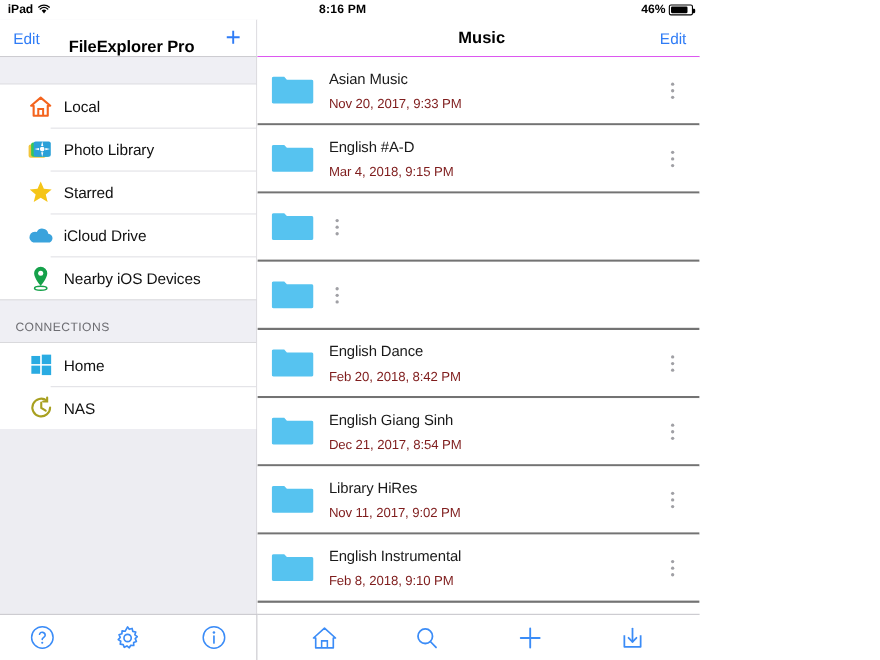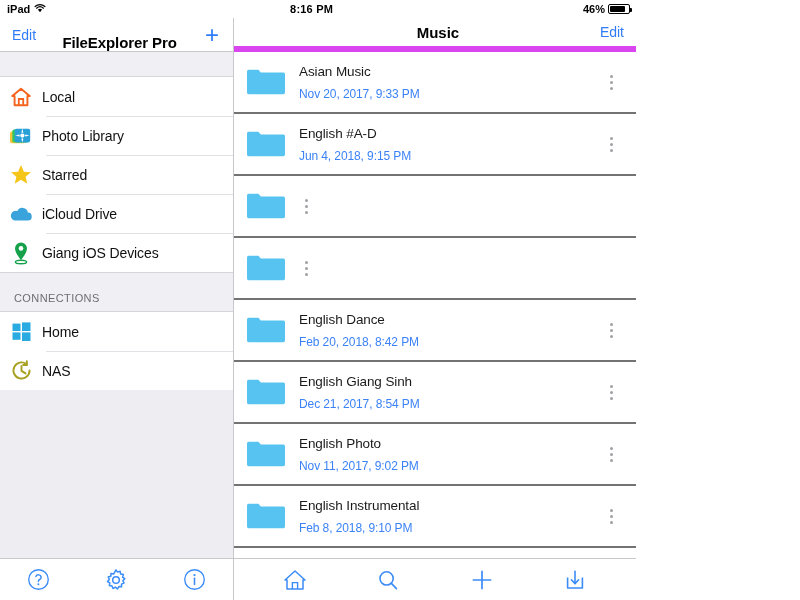--- a/index.html
+++ b/index.html
@@ -38,52 +38,52 @@
     border-bottom:1px solid #c8c7cc; padding:0 12px;
   }
   .nav-left .edit{ color:#2f7cf6; font-size:14px; }
   .nav-left .title{ flex:1; text-align:center; font-size:15px; font-weight:bold; color:#000; letter-spacing:-0.1px;margin-top:16px;}
   .nav-left .plus{ color:#2f7cf6; font-size:24px; line-height:1; font-weight:300; width:18px; text-align:center;}
 
   .side-scroll{ flex:1; overflow:hidden; background:#ededf2; }
   .side-gap{ height:25px; background:#efeff4; border-bottom:1px solid #d6d6da; }
   .side-group{ background:#ffffff; }
   .side-row{
-    height:39px; display:flex; align-items:center; padding-left:4px;
+    height:39px; display:flex; align-items:center; padding-left:20px;
     background:#fff; position:relative;
   }
   .side-row + .side-row:before{
     content:""; position:absolute; left:46px; right:0; top:0; height:1px; background:#e2e2e6;
   }
   .side-ico{ width:34px; flex:0 0 34px; display:flex; align-items:center; justify-content:center; }
   .side-label{ font-size:14px; color:#111; padding-left:4px; letter-spacing:-0.1px;}
 
   .side-header{
     height:40px; display:flex; align-items:flex-end; padding:0 0 7px 14px;
     background:#efeff4; border-top:1px solid #d6d6da; border-bottom:1px solid #d6d6da;
   }
   .side-header span{ font-size:11px; color:#6d6d72; letter-spacing:0.4px; }
 
   
   .rightpane{ flex:1; display:flex; flex-direction:column; background:#fff; min-width:0;}
   .nav-right{
     height:34px; flex:0 0 34px; display:flex; align-items:center; background:#fff;
-    border-bottom:6px solid #d946ef; padding:0 12px;
+    border-bottom:1px solid #d946ef; padding:0 12px;
   }
   .nav-right .title{ flex:1; text-align:center; font-size:15px; font-weight:bold; color:#000;}
   .nav-right .edit{ color:#2f7cf6; font-size:14px; }
   .nav-right .spacer{ width:30px; }
 
   .filelist{ flex:1; overflow:hidden; background:#fff; }
   .filerow{ height:62px; display:flex; align-items:center; padding:0 12px 0 11px;
             border-bottom:2px solid #737373; background:#fff; }
   .f-ico{ width:48px; flex:0 0 48px; display:flex; align-items:center; justify-content:flex-start; padding-left:2px;}
   .f-text{ flex:1; min-width:0; padding-left:6px; }
   .f-name{ font-size:13.5px; color:#1a1a1a; letter-spacing:-0.1px; margin-bottom:8px; }
-  .f-date{ font-size:12px; color:#3b82f6; letter-spacing:-0.1px;}
+  .f-date{ font-size:12px; color:#7f1d1d; letter-spacing:-0.1px;}
   .f-more{ width:26px; flex:0 0 26px; display:flex; flex-direction:column; align-items:center;
            justify-content:center; gap:3px; }
   .f-more i{ display:block; width:3px; height:3px; background:#a0a0a5; border-radius:50%; }
 
   
   .toolbars{ height:42px; flex:0 0 42px; display:flex; background:#fff; }
   .tb{ display:flex; align-items:center; border-top:1px solid #c8c7cc; }
   .tb-left{ width:234px; flex:0 0 234px; border-right:1px solid #c8c7cc; justify-content:space-around; }
   .tb-right{ flex:1; justify-content:space-around; padding:0 14px; }
   .tb-btn{ display:flex; align-items:center; justify-content:center; width:40px; height:40px; }
@@ -175,21 +175,21 @@
           </div>
 
           <div class="side-row">
             <span class="side-ico">
               <svg width="22" height="24" viewBox="0 0 22 24">
                 <path d="M11 1.5 a6 6 0 0 0-6 6 c0 4.4 6 11.5 6 11.5 s6-7.1 6-11.5 a6 6 0 0 0-6-6 Z" fill="#15a14a"></path>
                 <circle cx="11" cy="7.4" r="2.3" fill="#ffffff"></circle>
                 <ellipse cx="11" cy="21" rx="5.6" ry="1.8" fill="none" stroke="#15a14a" stroke-width="1.4"></ellipse>
               </svg>
             </span>
-            <span class="side-label">Giang iOS Devices</span>
+            <span class="side-label">Nearby iOS Devices</span>
           </div>
         </div>
 
         <div class="side-header">
           <span>CONNECTIONS</span>
         </div>
 
         <div class="side-group">
           <div class="side-row">
             <span class="side-ico">
@@ -244,21 +244,21 @@
         </div>
 
         <div class="filerow">
           <span class="f-ico">
             <svg width="38" height="30" viewBox="0 0 38 30">
               <path d="M0 4.4 a1.6 1.6 0 0 1 1.6-1.6 h9.8 l2.4 2.6 h22.6 a1.6 1.6 0 0 1 1.6 1.6 v18.6 a1.6 1.6 0 0 1-1.6 1.6 H1.6 A1.6 1.6 0 0 1 0 25.6 Z" fill="#56c3f0"></path>
             </svg>
           </span>
           <span class="f-text">
             <span class="f-name" style="display:block">English #A-D</span>
-            <span class="f-date" style="display:block">Jun 4, 2018, 9:15 PM</span>
+            <span class="f-date" style="display:block">Mar 4, 2018, 9:15 PM</span>
           </span>
           <span class="f-more">
               <i></i>
               <i></i>
               <i></i>
             </span>
         </div>
 
         <div class="filerow">
           <span class="f-ico">
@@ -320,21 +320,21 @@
             </span>
         </div>
 
         <div class="filerow">
           <span class="f-ico">
             <svg width="38" height="30" viewBox="0 0 38 30">
               <path d="M0 4.4 a1.6 1.6 0 0 1 1.6-1.6 h9.8 l2.4 2.6 h22.6 a1.6 1.6 0 0 1 1.6 1.6 v18.6 a1.6 1.6 0 0 1-1.6 1.6 H1.6 A1.6 1.6 0 0 1 0 25.6 Z" fill="#56c3f0"></path>
             </svg>
           </span>
           <span class="f-text">
-            <span class="f-name" style="display:block">English Photo</span>
+            <span class="f-name" style="display:block">Library HiRes</span>
             <span class="f-date" style="display:block">Nov 11, 2017, 9:02 PM</span>
           </span>
           <span class="f-more">
               <i></i>
               <i></i>
               <i></i>
             </span>
         </div>
 
         <div class="filerow">

